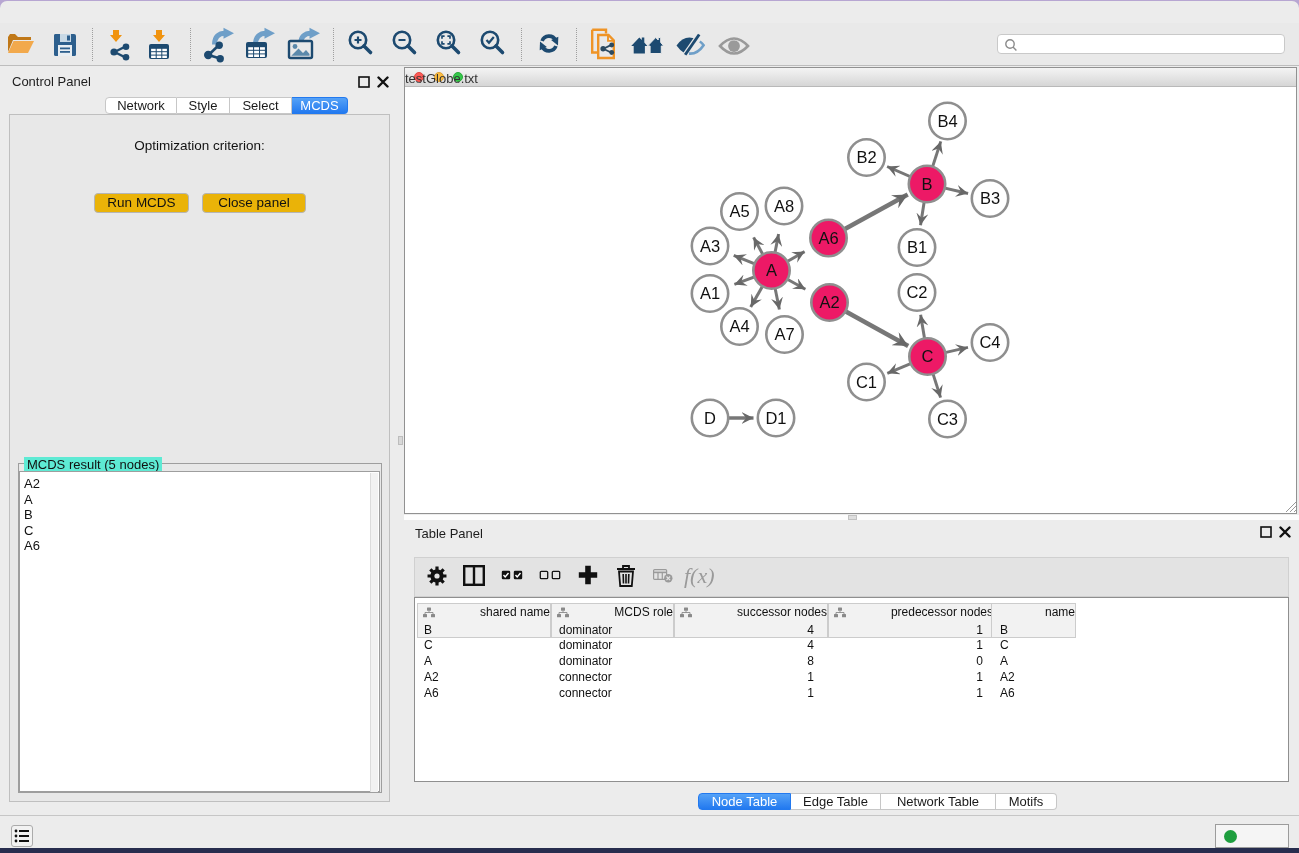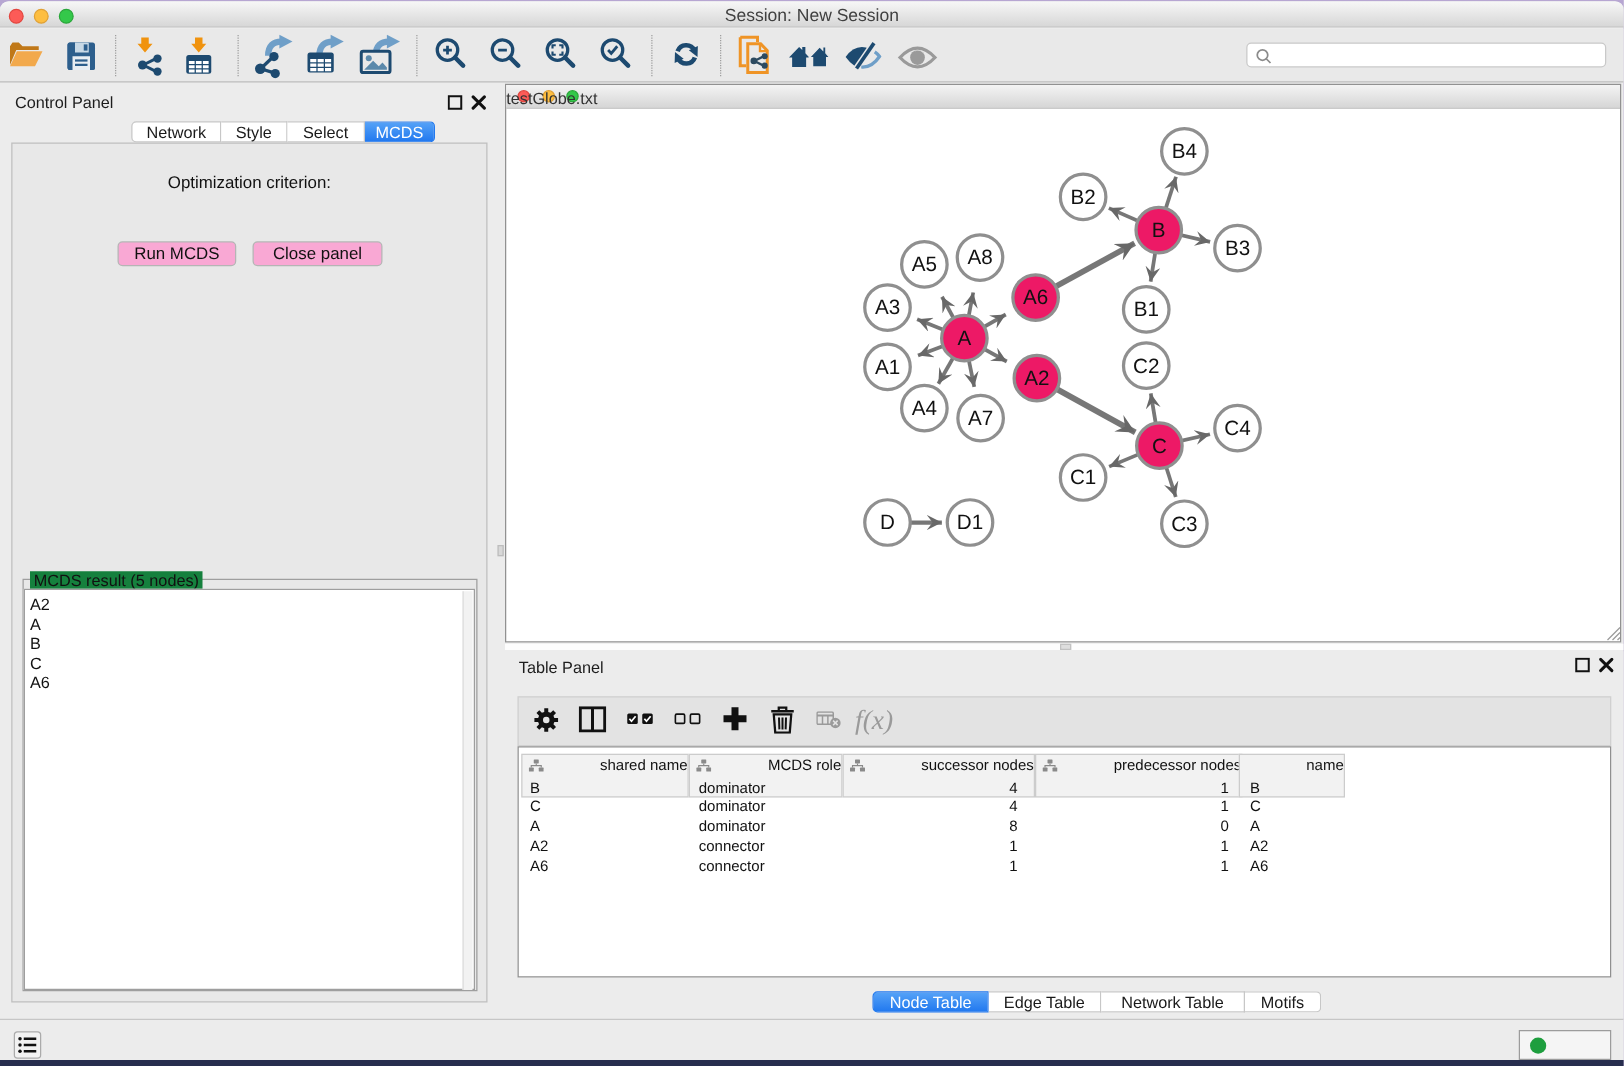--- a/index.html
+++ b/index.html
@@ -52,28 +52,28 @@
   #dropdown {
     position:absolute; left:34px; top:46px; width:312px; height:20px;
     background:#fff; border:1px solid #b5b5b5; border-radius:4px;
     font-size:14px; color:#111; line-height:19px; padding-left:12px;
   }
   #dropbtn {
     position:absolute; right:-1px; top:-1px; width:20px; height:20px;
     border-radius:0 4px 4px 0; background:linear-gradient(#50a0f7,#1767e0);
   }
   .btn {
-    position:absolute; height:20px; background:#f9a8d4; border:1px solid #b5b5b5;
+    position:absolute; height:20px; background:#eab308; border:1px solid #b5b5b5;
     border-radius:4px; font-size:13.5px; color:#111; text-align:center; line-height:18px;
   }
   #fieldset {
     position:absolute; left:8px; top:342px; width:364px; height:336px;
   }
   #fieldset .fsborder { position:absolute; left:0; top:6px; width:100%; height:330px; border:1px solid #9e9e9e; }
-  #fieldset .fslabel { position:absolute; left:6px; top:0; background:#15803d; padding:0 3px; font-size:13px; color:#111; }
+  #fieldset .fslabel { position:absolute; left:6px; top:0; background:#5eead4; padding:0 3px; font-size:13px; color:#111; }
   #fslist { position:absolute; left:1px; top:14px; width:361px; height:321px; background:#fff; border:1px solid #9e9e9e; font-size:13px; color:#111; }
   #fslist .sb { position:absolute; right:1px; top:1px; width:8px; height:319px; background:#f2f2f2; border-left:1px solid #dcdcdc; }
   
   #netwin {
     position:absolute; left:404px; top:66px; width:893px; height:447px;
     border:1px solid #919191; background:#fff;
   }
   #nettitle {
     position:absolute; left:0; top:0; width:100%; height:19px;
     background:linear-gradient(#f4f4f4,#d6d6d6); border-bottom:1px solid #b9b9b9;
@@ -86,26 +86,20 @@
   #ttable { position:absolute; left:10px; top:76px; width:875px; height:185px; background:#fff; border:1px solid #8f8f8f; }
   .th { position:absolute; top:5px; height:35px; background:#f2f2f2; border:1px solid #cccccc; font-size:12px; color:#111; text-align:right; line-height:17px; }
   .trow { position:absolute; font-size:12px; color:#111; height:16px; line-height:16px; }
   
   #statusbar { position:absolute; left:0; top:814px; width:100%; height:34px; background:#ececec; border-top:1px solid #c6c6c6; }
   #navy { position:absolute; left:0; top:848px; width:100%; height:5px; background:#272d4e; }
 </style>
 </head>
 <body>
 <div id="win">
-  <div id="titlebar">
-    <div class="light" style="left:7px;top:6px;width:12px;height:12px;background:#fc5b57;border:1px solid #e2463f;"></div>
-    <div class="light" style="left:27px;top:6px;width:12px;height:12px;background:#fdbe41;border:1px solid #e0a135;"></div>
-    <div class="light" style="left:47px;top:6px;width:12px;height:12px;background:#34c84a;border:1px solid #2aa73a;"></div>
-    <div class="title">Session: New Session</div>
-  </div>
   <div id="toolbar">
     <div class="sep" style="left:92px"></div>
     <div class="sep" style="left:190px"></div>
     <div class="sep" style="left:333px"></div>
     <div class="sep" style="left:521px"></div>
     <div class="sep" style="left:576px"></div>
     <svg class="ticon" style="left:3px;top:4px" width="34" height="36" viewBox="0 0 34 36">
 <path d="M5 10 L5 25 L10 13 L28 13 L28 10 L15 10 L12 7 L7 7 Z" fill="#c07818"></path>
 <path d="M5 26 L10.5 14 L31 14 L25 26 Z" fill="#f2a94c"></path>
 </svg>

